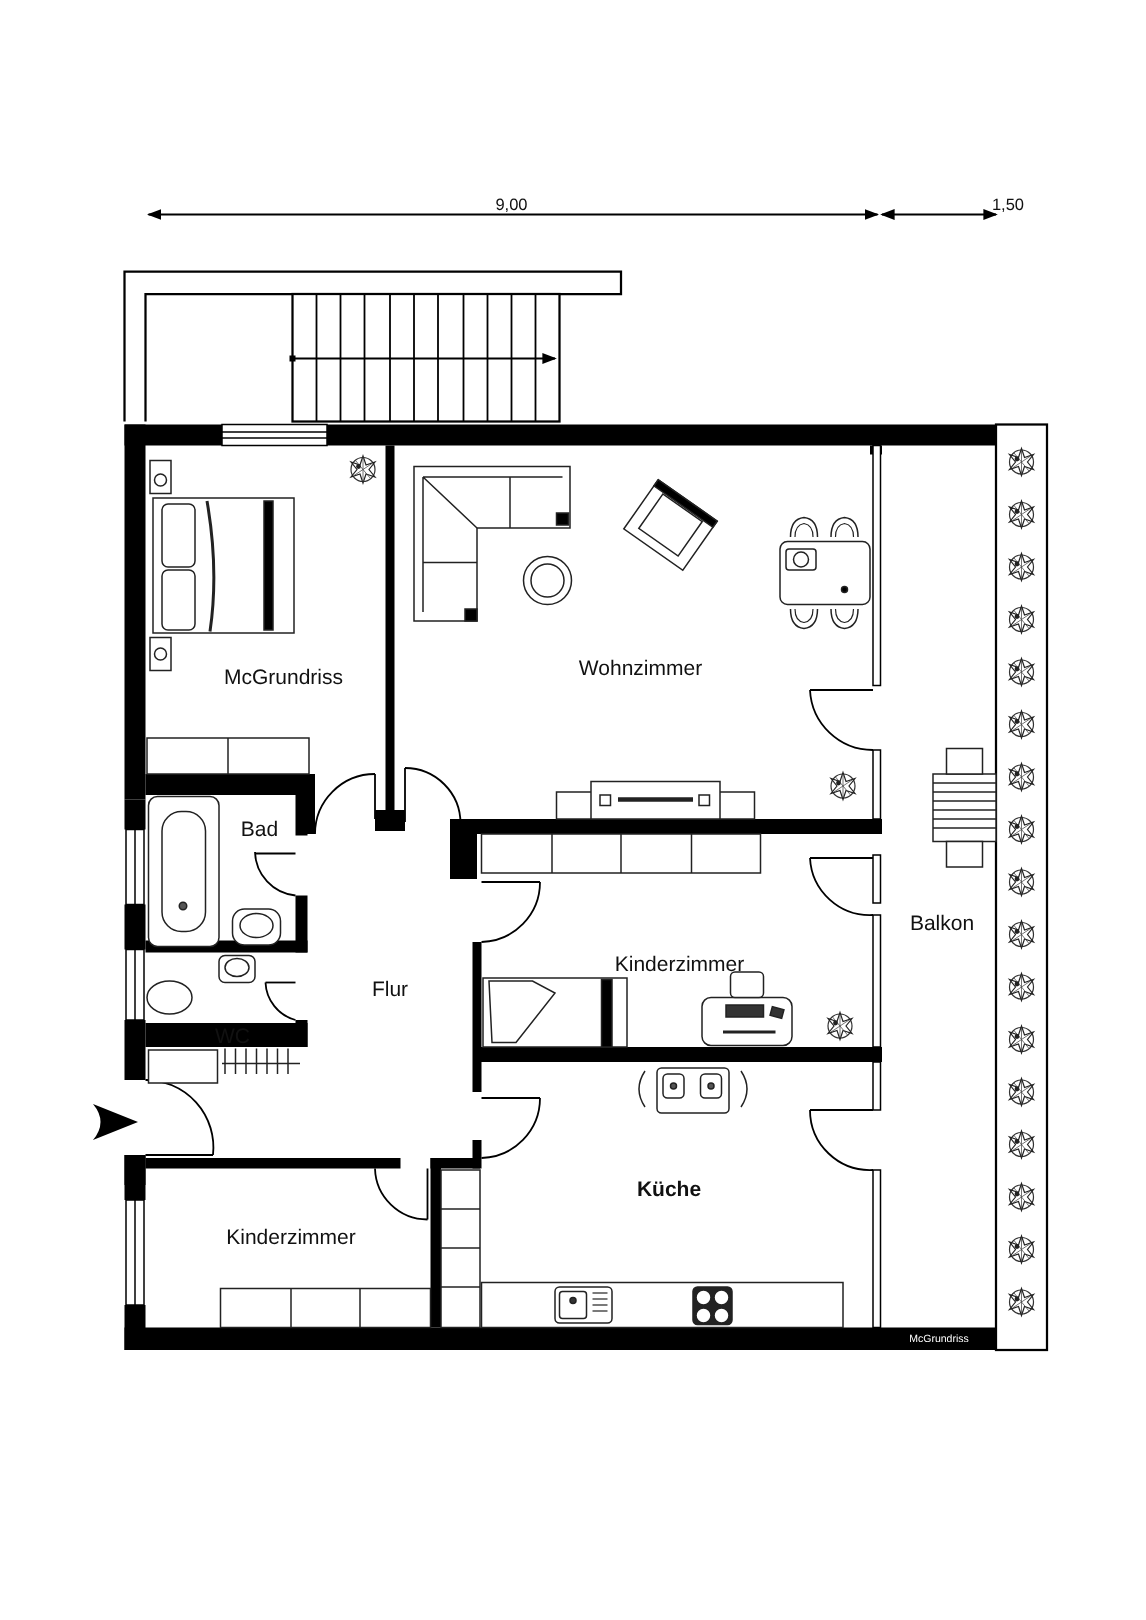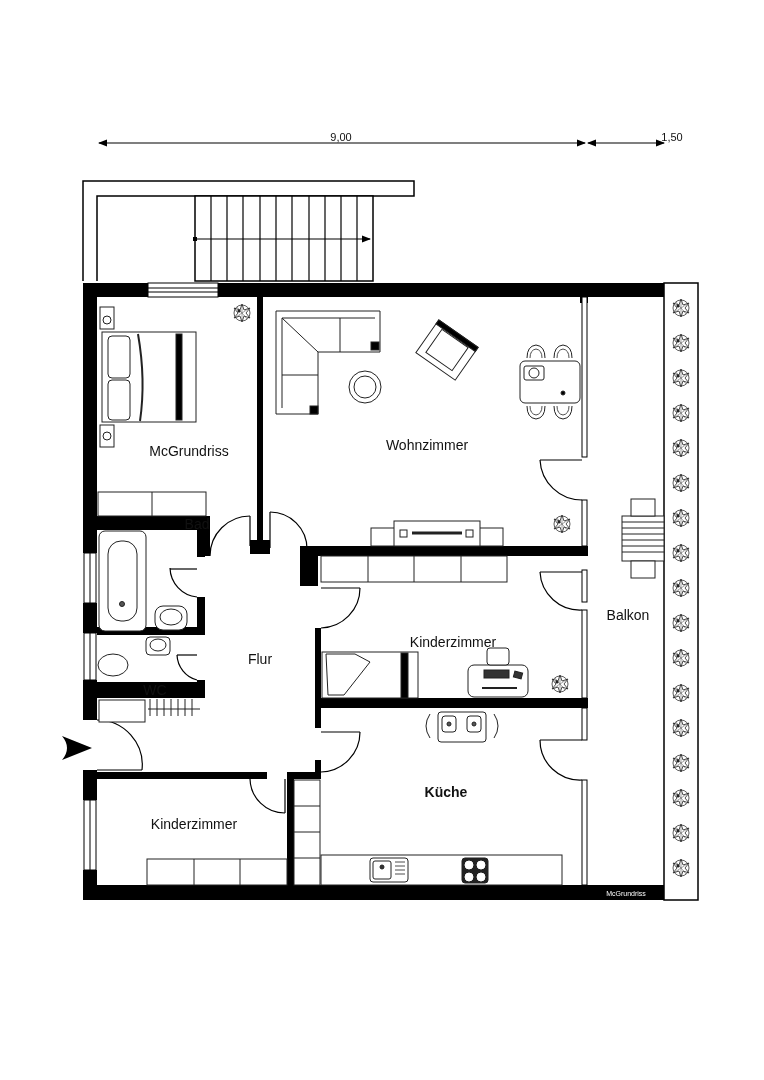--- a/index.html
+++ b/index.html
@@ -304,20 +304,20 @@
       <use href="#plant" x="681" y="833"></use>
     <use href="#plant" x="681" y="868"></use>
   </g>
 </svg>
 
 <div class="dim" style="left:341px;top:143px;text-align:center;">9,00</div>
 <div class="dim" style="left:645px;top:143px;margin-left:27px;">1,50</div>
 
 <div class="lbl" style="left:189px;top:451px;">McGrundriss</div>
 <div class="lbl" style="left:427px;top:445px;">Wohnzimmer</div>
-<div class="lbl" style="left:173px;top:524px;margin-left:24px;">Bad</div>
+<div class="lbl" style="left:173px;top:552px;">Bad</div>
 <div class="lbl" style="left:155px;top:690px;">WC</div>
 <div class="lbl" style="left:453px;top:618px;margin-top:24px;">Kinderzimmer</div>
 <div class="lbl" style="left:260px;top:659px;">Flur</div>
 <div class="lbl" style="left:628px;top:615px;">Balkon</div>
 <div class="lbl" style="left:194px;top:824px;">Kinderzimmer</div>
 <div class="lbl" style="left:446px;top:792px;font-weight:bold;">Küche</div>
 <div class="credit" style="left:626px;top:893px;">McGrundriss</div>
 
 </body></html>

